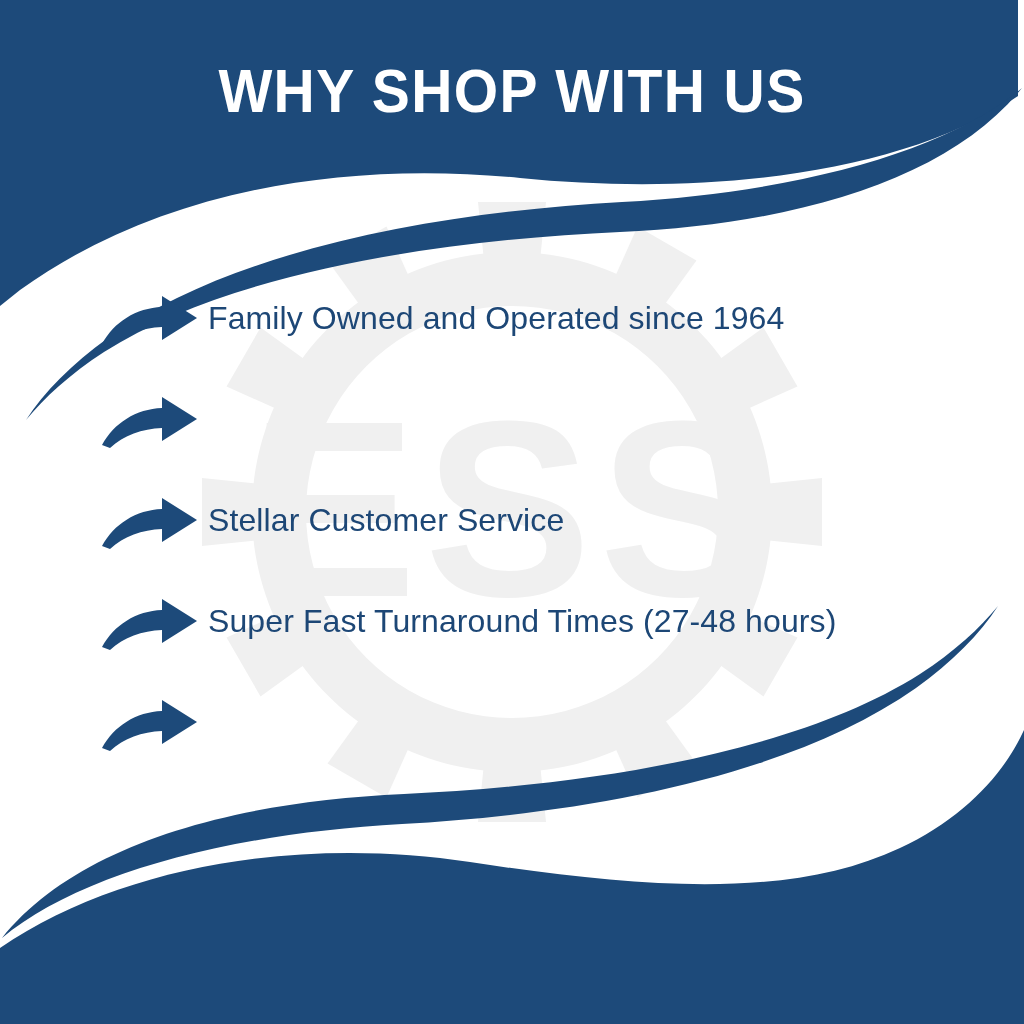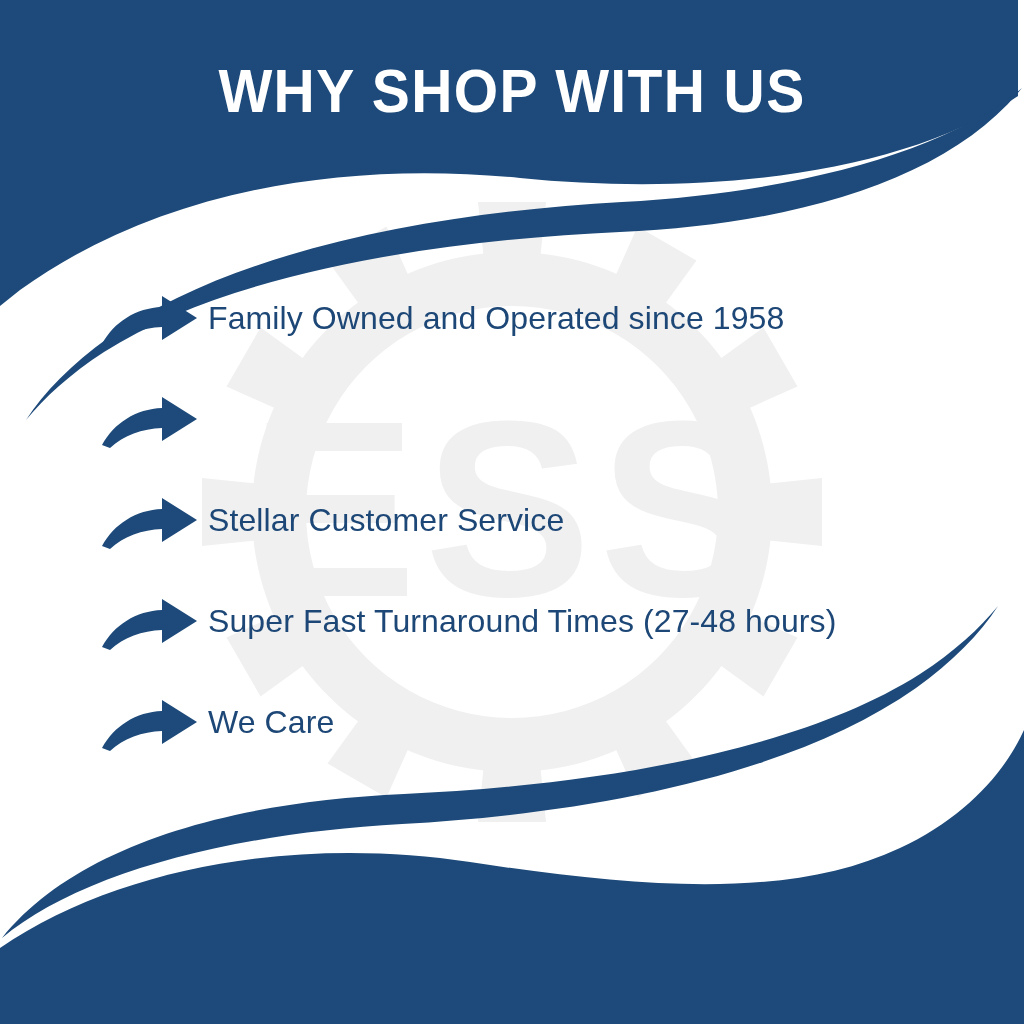--- a/index.html
+++ b/index.html
@@ -145,21 +145,21 @@
 
   <div id="benefits-list">
 
     <div class="benefit-row">
       <span class="arrow-icon">
         <svg viewBox="0 0 100 56" xmlns="http://www.w3.org/2000/svg">
           <path fill="#1d4a7a" d="M2,50 C 14,28 36,14 62,13 L62,2 L97,24 L62,46 L62,33
                    C 42,34 24,40 10,53 Z"></path>
         </svg>
       </span>
-      <span class="benefit-label">Family Owned and Operated since 1958</span>
+      <span class="benefit-label">Family Owned and Operated since 1964</span>
     </div>
 
     <div class="benefit-row">
       <span class="arrow-icon">
         <svg viewBox="0 0 100 56" xmlns="http://www.w3.org/2000/svg">
           <path fill="#1d4a7a" d="M2,50 C 14,28 36,14 62,13 L62,2 L97,24 L62,46 L62,33
                    C 42,34 24,40 10,53 Z"></path>
         </svg>
       </span>
     </div>
@@ -184,18 +184,17 @@
       <span class="benefit-label">Super Fast Turnaround Times (27-48 hours)</span>
     </div>
 
     <div class="benefit-row">
       <span class="arrow-icon">
         <svg viewBox="0 0 100 56" xmlns="http://www.w3.org/2000/svg">
           <path fill="#1d4a7a" d="M2,50 C 14,28 36,14 62,13 L62,2 L97,24 L62,46 L62,33
                    C 42,34 24,40 10,53 Z"></path>
         </svg>
       </span>
-      <span class="benefit-label">We Care</span>
     </div>
 
   </div>
 
 </div>
 
 </body></html>

